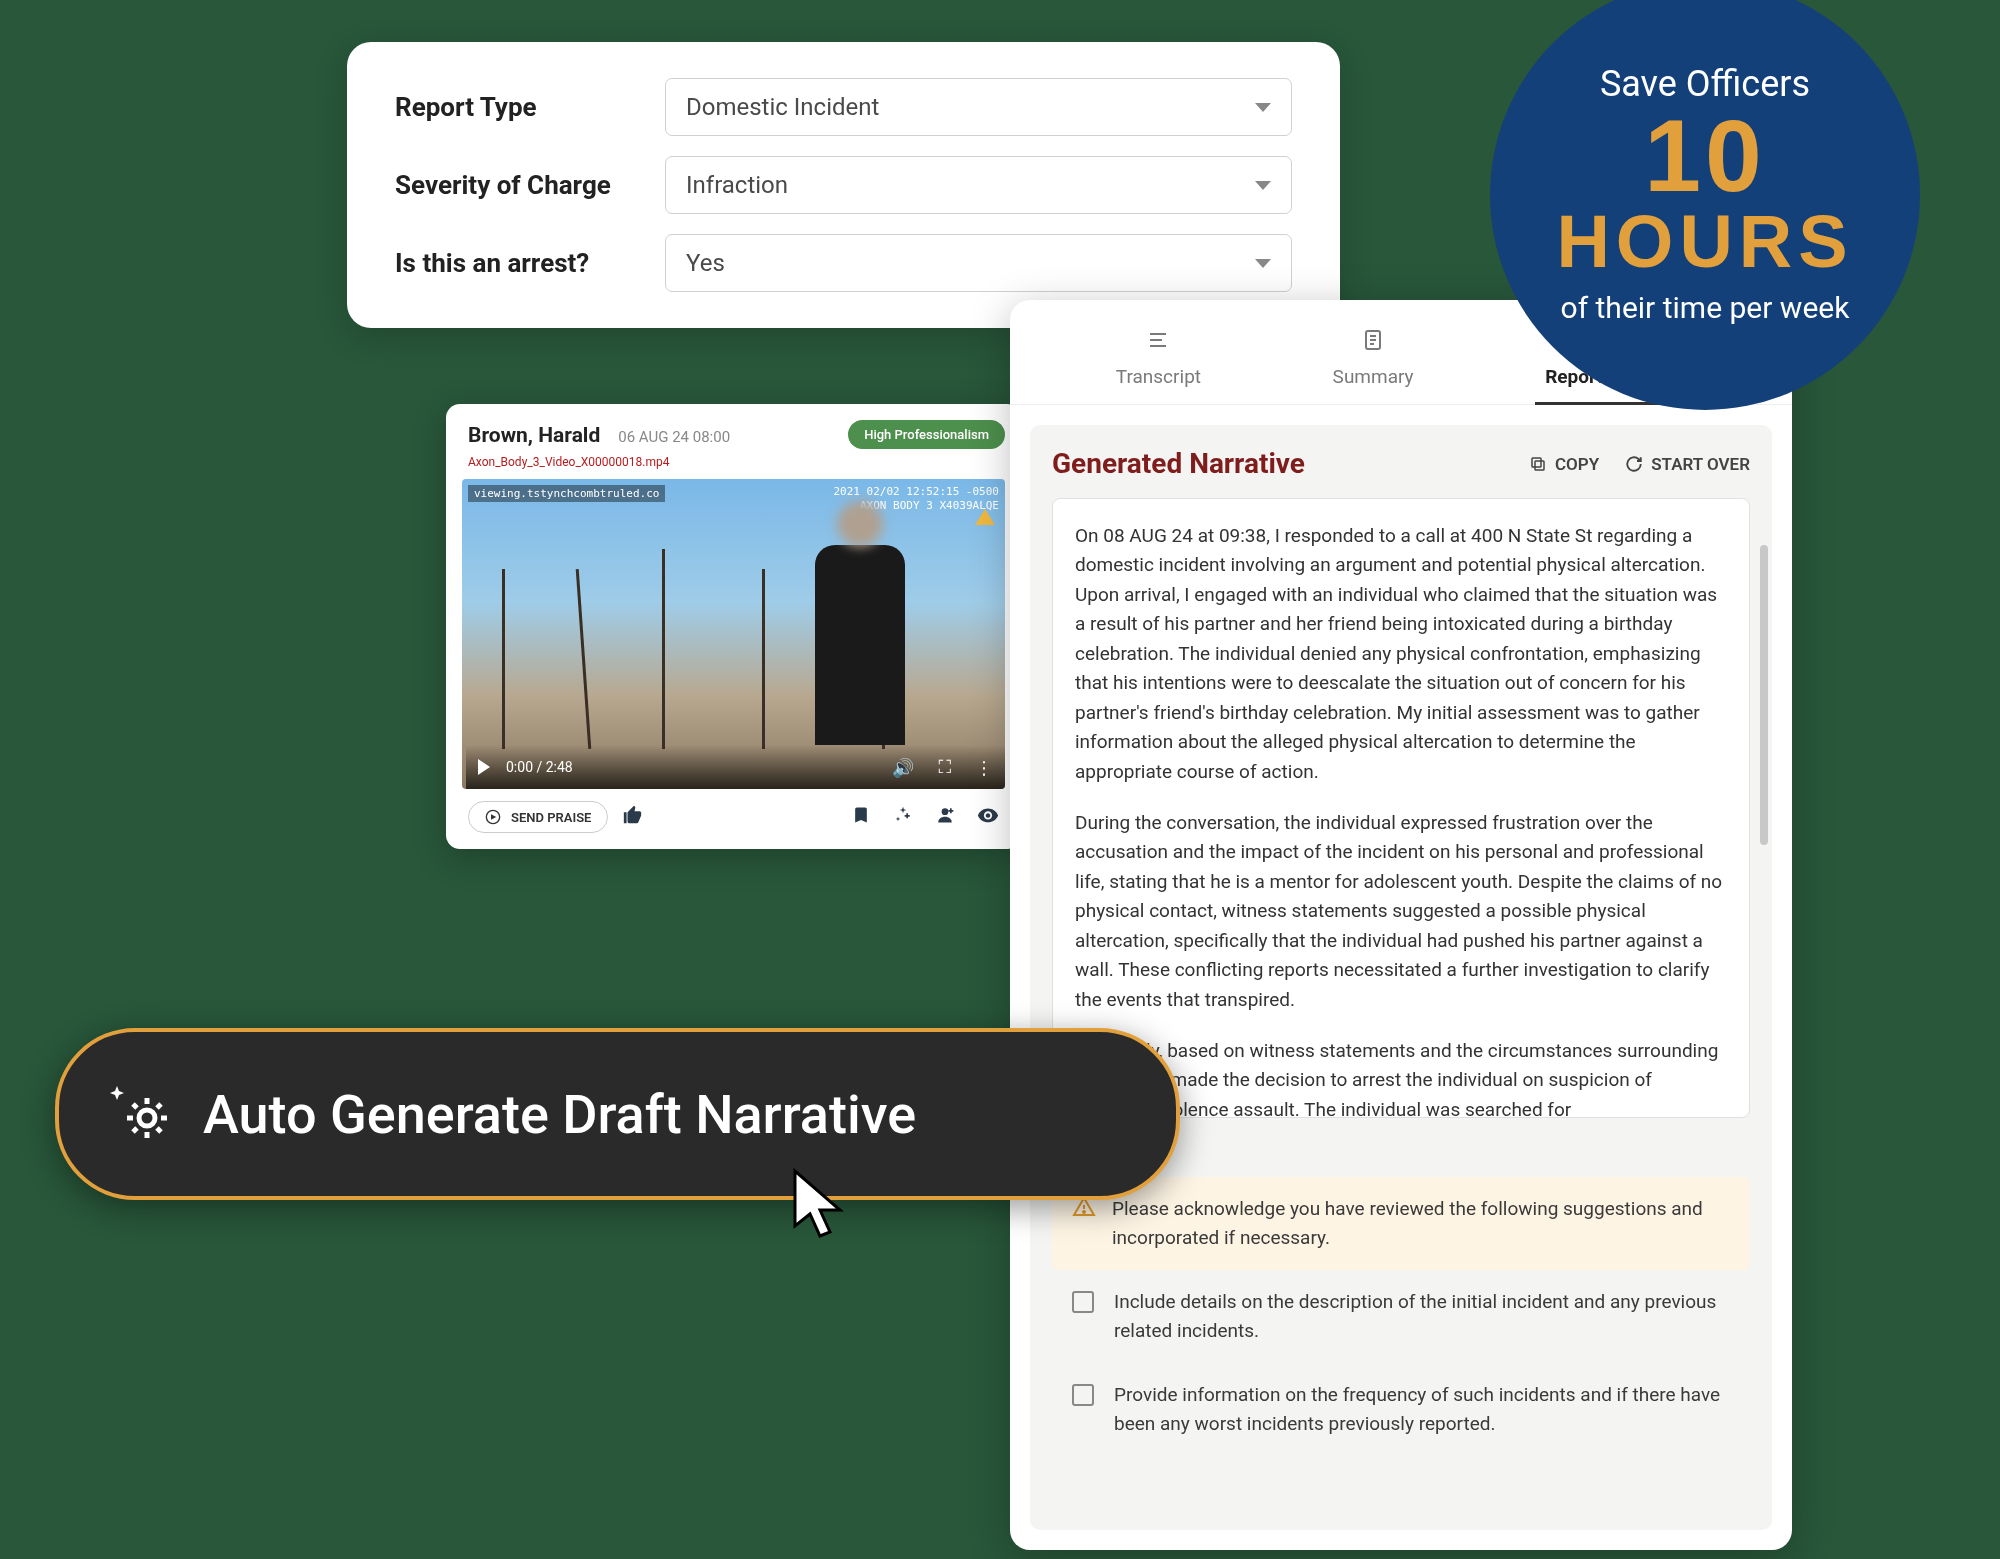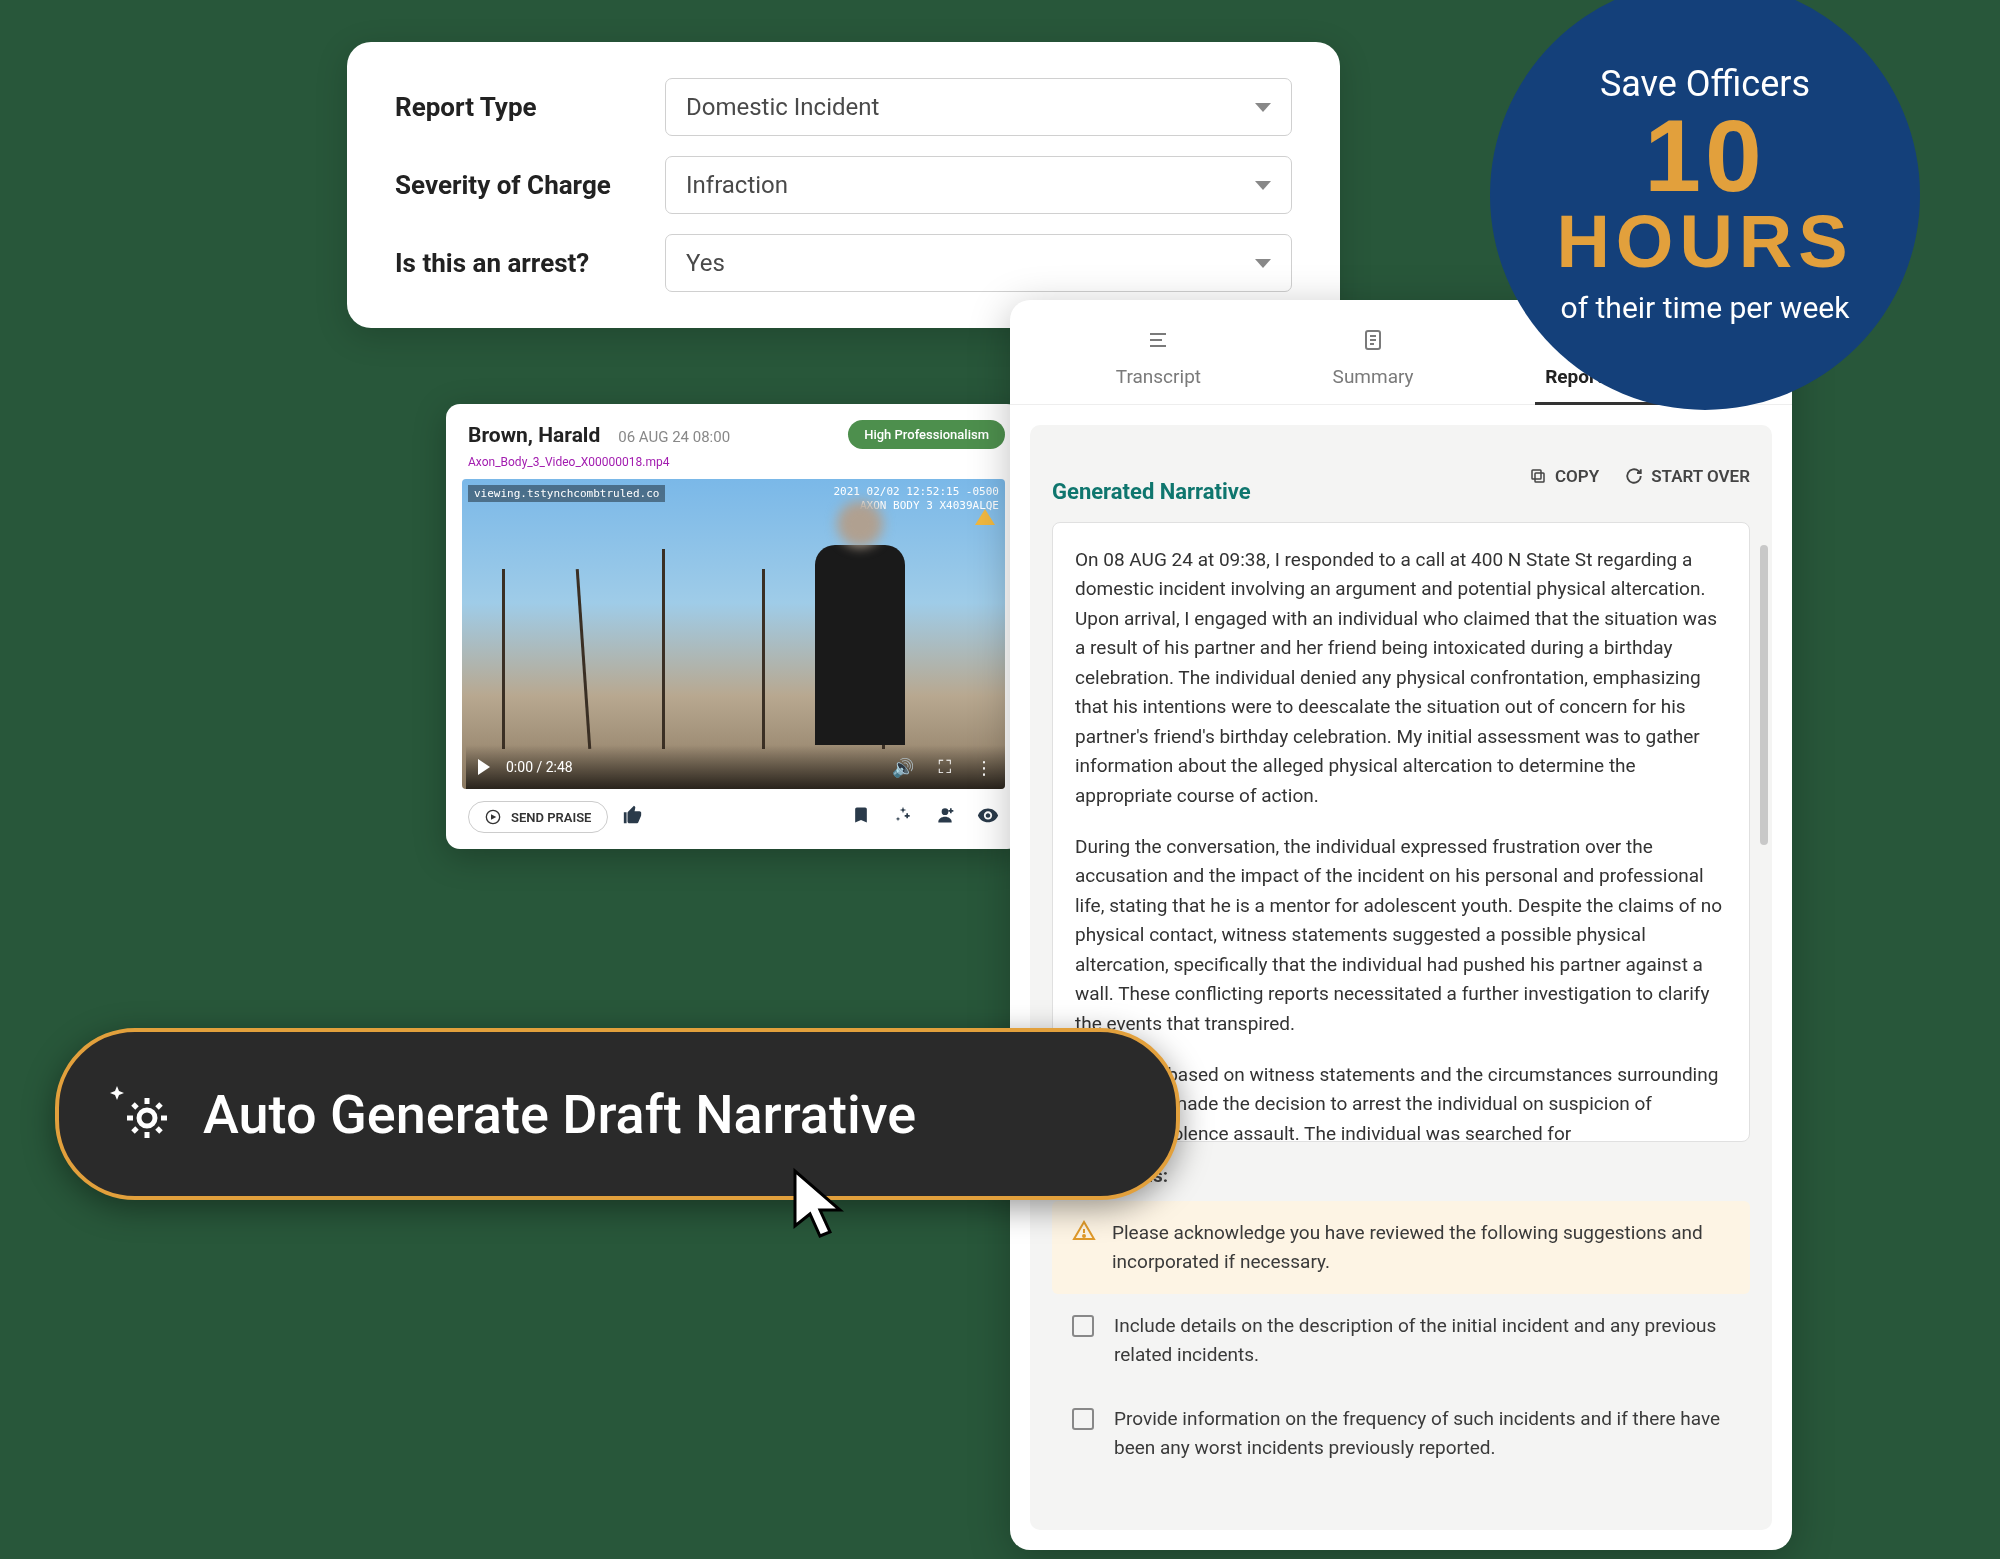--- a/index.html
+++ b/index.html
@@ -98,21 +98,21 @@
 .video-name { font-size: 21px; font-weight: 700; color: #222; }
 .video-date { font-size: 15px; color: #888; }
 .badge-pill {
   background: #4d8f4d;
   color: #fff;
   font-size: 13px;
   padding: 7px 16px;
   border-radius: 18px;
   font-weight: 500;
 }
-.video-file { font-size: 12px; color: #a21caf; padding-left: 6px; margin-bottom: 10px; }
+.video-file { font-size: 12px; color: #b91c1c; padding-left: 6px; margin-bottom: 10px; }
 .video-player {
   position: relative;
   width: 100%;
   height: 310px;
   background: linear-gradient(to bottom, #7ab8e8 0%, #9fcce8 40%, #b8a890 70%, #8a7860 100%);
   border-radius: 4px;
   overflow: hidden;
 }
 .video-overlay-text {
   position: absolute;
@@ -279,21 +279,21 @@
   position: relative;
   display: flex;
   flex-direction: column;
 }
 .narrative-header {
   display: flex;
   justify-content: space-between;
   align-items: center;
   margin-bottom: 18px;
 }
-.narrative-title { font-size: 22px; font-weight: 700; color: #0f766e; margin-top: 32px; }
+.narrative-title { font-size: 28px; font-weight: 700; color: #7f1d1d; }
 .narrative-actions { display: flex; gap: 26px; }
 .narrative-action {
   display: flex;
   align-items: center;
   gap: 8px;
   font-size: 17px;
   font-weight: 600;
   color: #444;
   cursor: pointer;
 }

